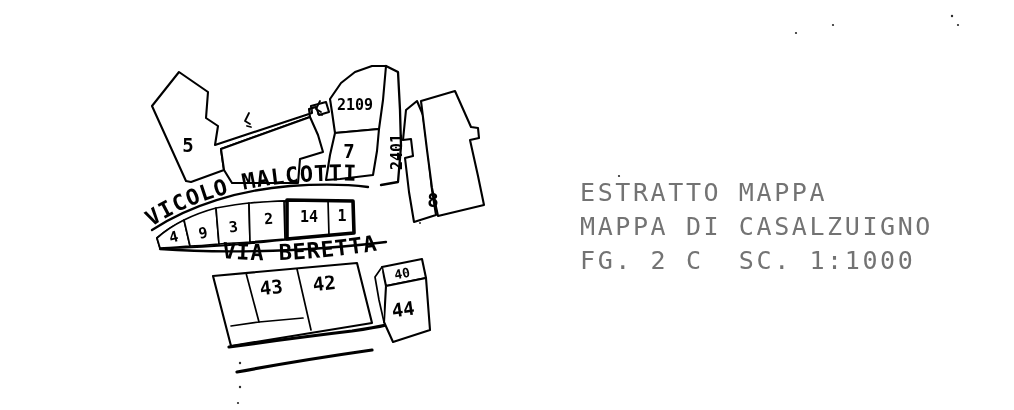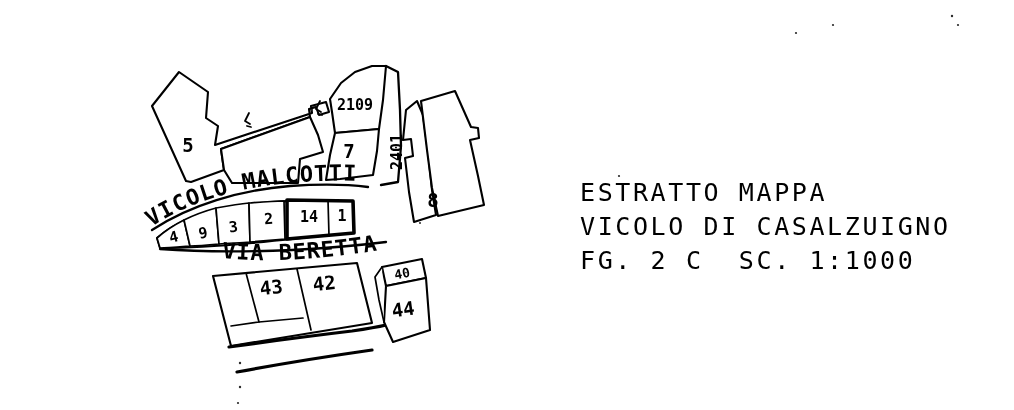--- a/index.html
+++ b/index.html
@@ -85,21 +85,21 @@
   #legend {
     position: absolute;
     left: 580px;
     top: 176px;
     width: 400px;
   }
   .legend-line {
     font-family: "DejaVu Sans Mono", monospace;
     font-size: 25px;
     font-weight: 400;
-    color: #000000;
+    color: #737373;
     letter-spacing: 2.6px;
     line-height: 34px;
     white-space: pre;
   }
 </style>
 </head>
 <body>
 
 <div id="sheet">
 
@@ -291,17 +291,17 @@
     <circle class="speck" cx="240" cy="363" r="1.2"></circle>
     <circle class="speck" cx="240" cy="387" r="1.2"></circle>
     <circle class="speck" cx="238" cy="403" r="1.1"></circle>
     <circle class="speck" cx="312" cy="110" r="1.0"></circle>
     <circle class="speck" cx="420" cy="223" r="1.0"></circle>
 
   </svg>
 
   <div id="legend">
     <div class="legend-line">ESTRATTO MAPPA</div>
-    <div class="legend-line">VICOLO DI CASALZUIGNO</div>
+    <div class="legend-line">MAPPA DI CASALZUIGNO</div>
     <div class="legend-line">FG. 2 C  SC. 1:1000</div>
   </div>
 
 </div>
 
 </body></html>

